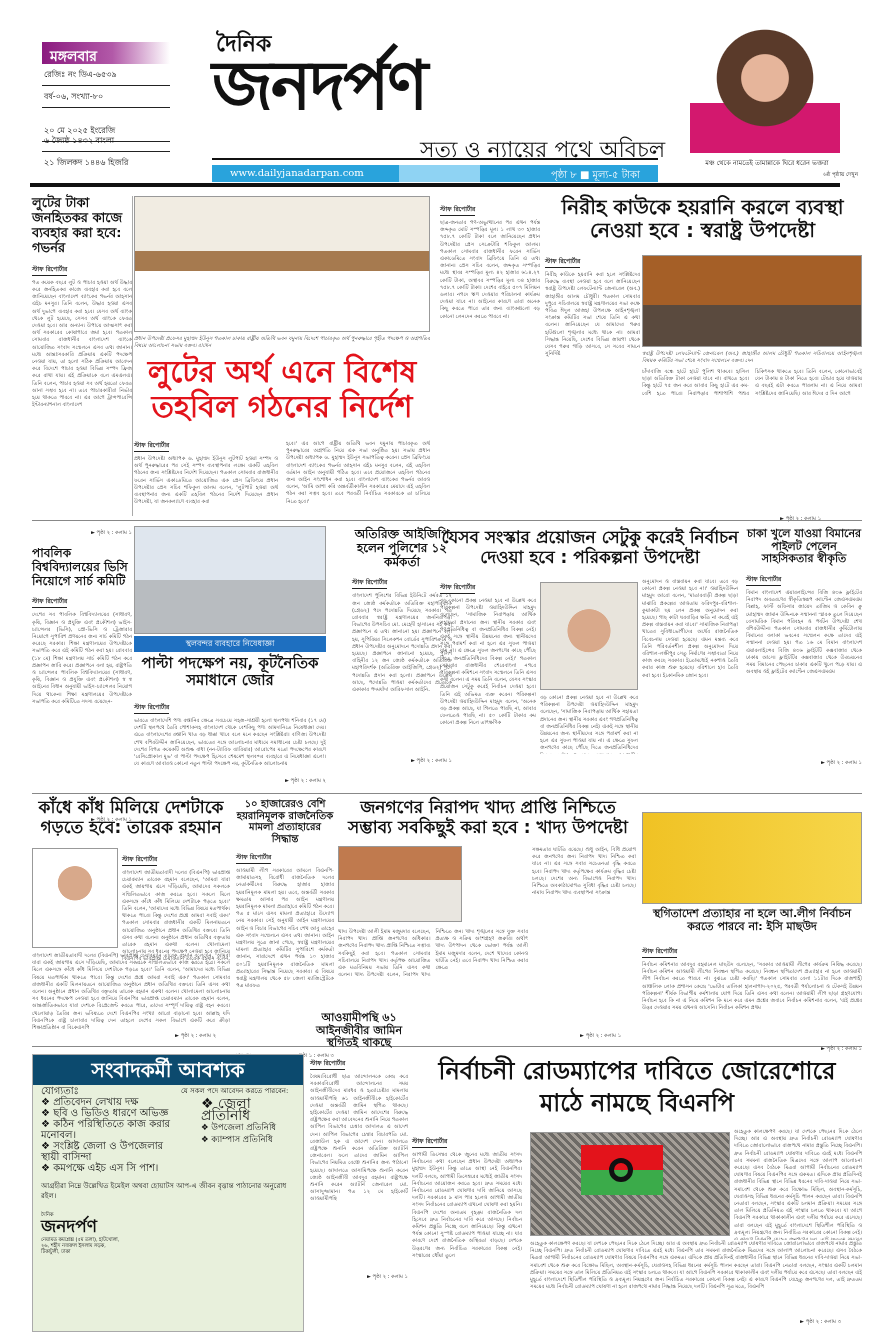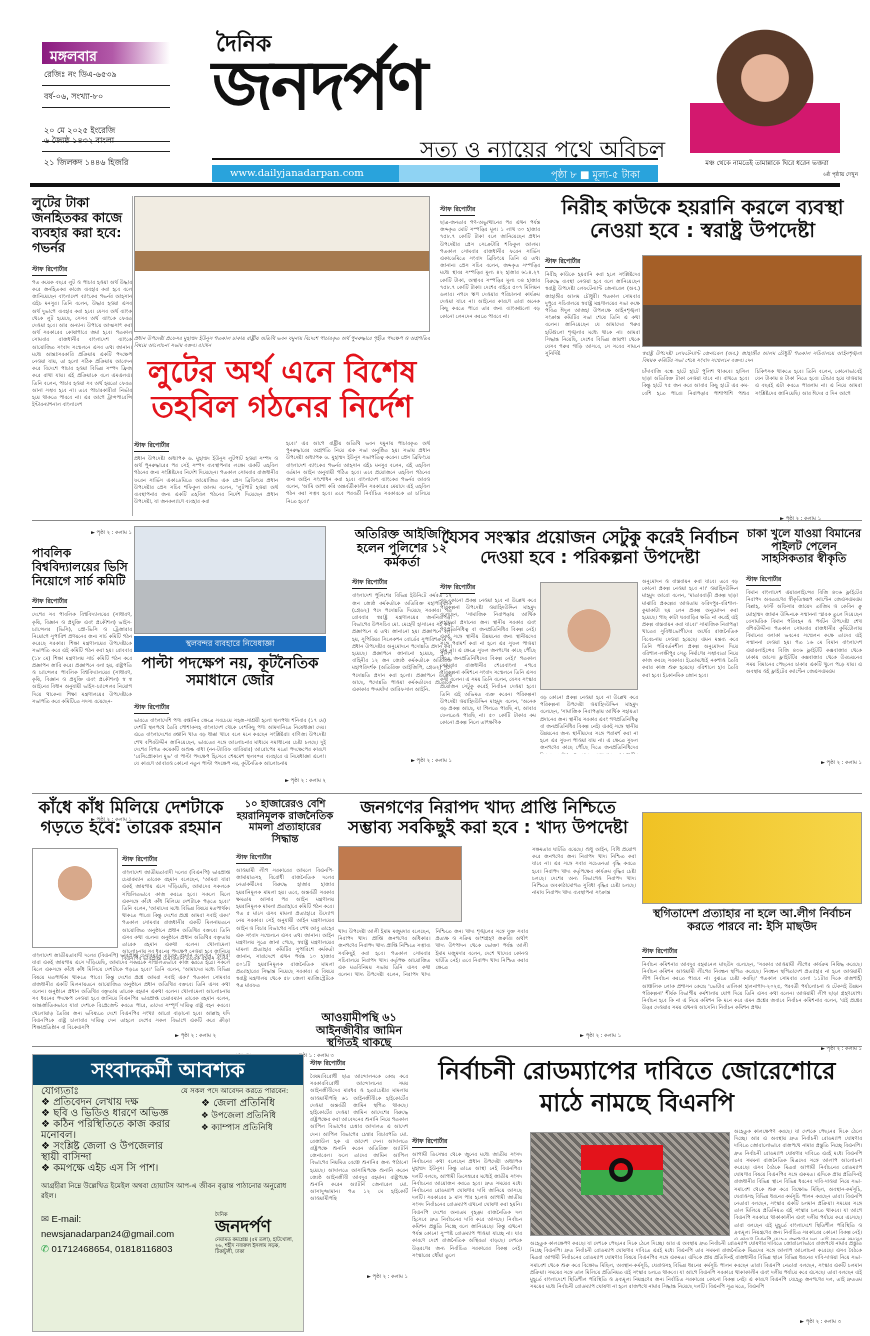--- a/index.html
+++ b/index.html
@@ -163,31 +163,27 @@
     <div style="width:140px;font-size:10px;line-height:11px">
       <div>যোগ্যতাঃ</div>
       <div>❖ <span>প্রতিবেদন লেখায় দক্ষ</span></div>
       <div>❖ <span>ছবি ও ভিডিও ধারণে অভিজ্ঞ</span></div>
       <div>❖ <span>কঠিন পরিস্থিতিতে কাজ করার মনোবল।</span></div>
       <div>❖ <span>সংশ্লিষ্ট জেলা ও উপজেলার স্থায়ী বাসিন্দা</span></div>
       <div>❖ <span>কমপক্ষে এইচ এস সি পাশ।</span></div>
     </div>
     <div style="flex:1;font-size:7px;line-height:12px">
       <div>যে সকল পদে আবেদন করতে পারবেন:</div>
-      <div style="padding-left:20px;font-size:10px">❖ <span>জেলা প্রতিনিধি</span></div>
+      <div style="padding-left:20px;font-size:14px">❖ <span>জেলা প্রতিনিধি</span></div>
       <div style="padding-left:20px;font-size:8.5px">❖ <span>উপজেলা প্রতিনিধি</span></div>
       <div style="padding-left:20px;font-size:8.5px">❖ <span>ক্যাম্পাস প্রতিনিধি</span></div>
     </div>
   </div>
   <div style="font-size:7px;padding:8px 8px 4px;line-height:10px">আগ্রহীরা নিম্নে উল্লেখিত ইমেইল অথবা হোয়াটস আপ-এ জীবন বৃত্তান্ত পাঠানোর অনুরোধ রইল।</div>
   <div style="display:flex;padding:6px 8px">
-    <div style="flex:1;font-family:'Liberation Sans',sans-serif;font-size:9.5px;line-height:15px">
-      <div><span style="color:#555">✉ </span><span>E-mail: newsjanadarpan24@gmail.com</span></div>
-      <div><span style="color:#25a244">✆ </span><span>01712468654, 01818116803</span></div>
-    </div>
     <div style="width:80px;font-size:5px;line-height:6px">
       <div>দৈনিক</div>
       <div style="font-size:17px;font-weight:900;line-height:19px">জনদর্পণ</div>
       <div>নেয়ামত কমপ্লেক্স (৫ম তলা), হাটখোলা, ২৬, শহীদ নজরুল ইসলাম সড়ক, টিকাটুলী, ঢাকা</div>
     </div>
   </div>
 </div>
 
 <div class="abs" style="left:310px;top:1012px;width:98px">
   <div class="hl" style="font-size:11px">আওয়ামীপন্থি ৬১ আইনজীবীর জামিন স্থগিতই থাকছে</div>

